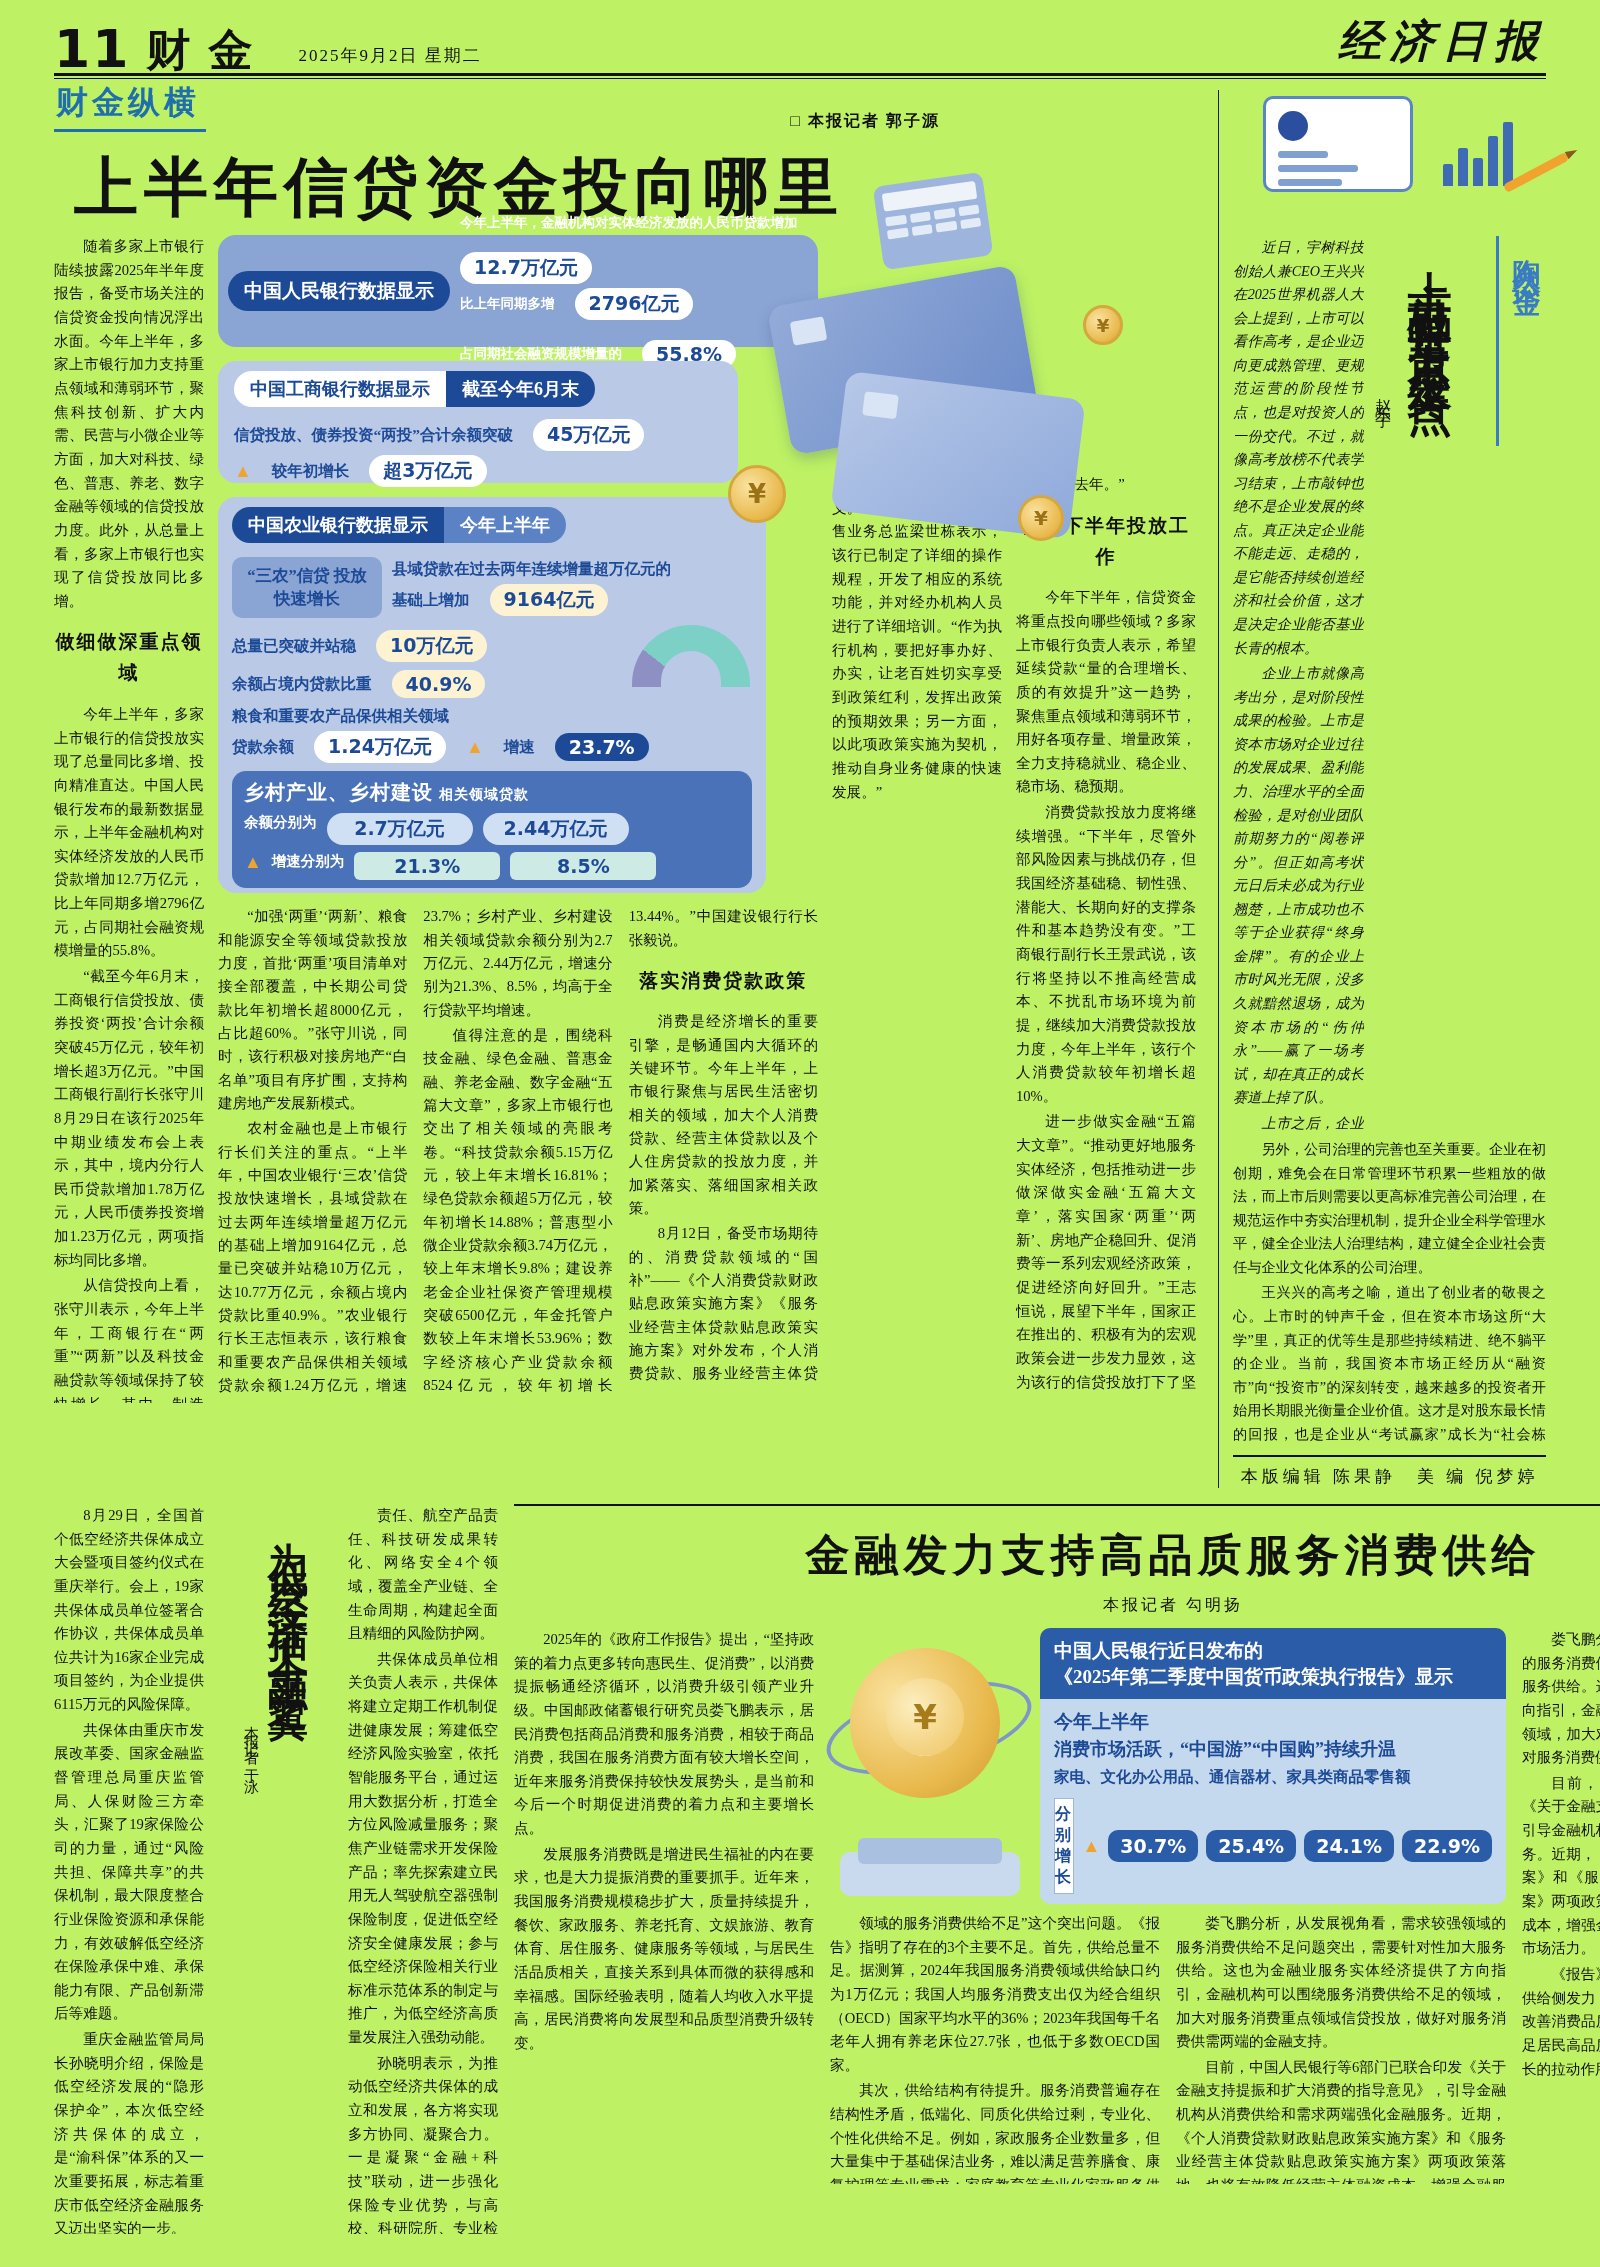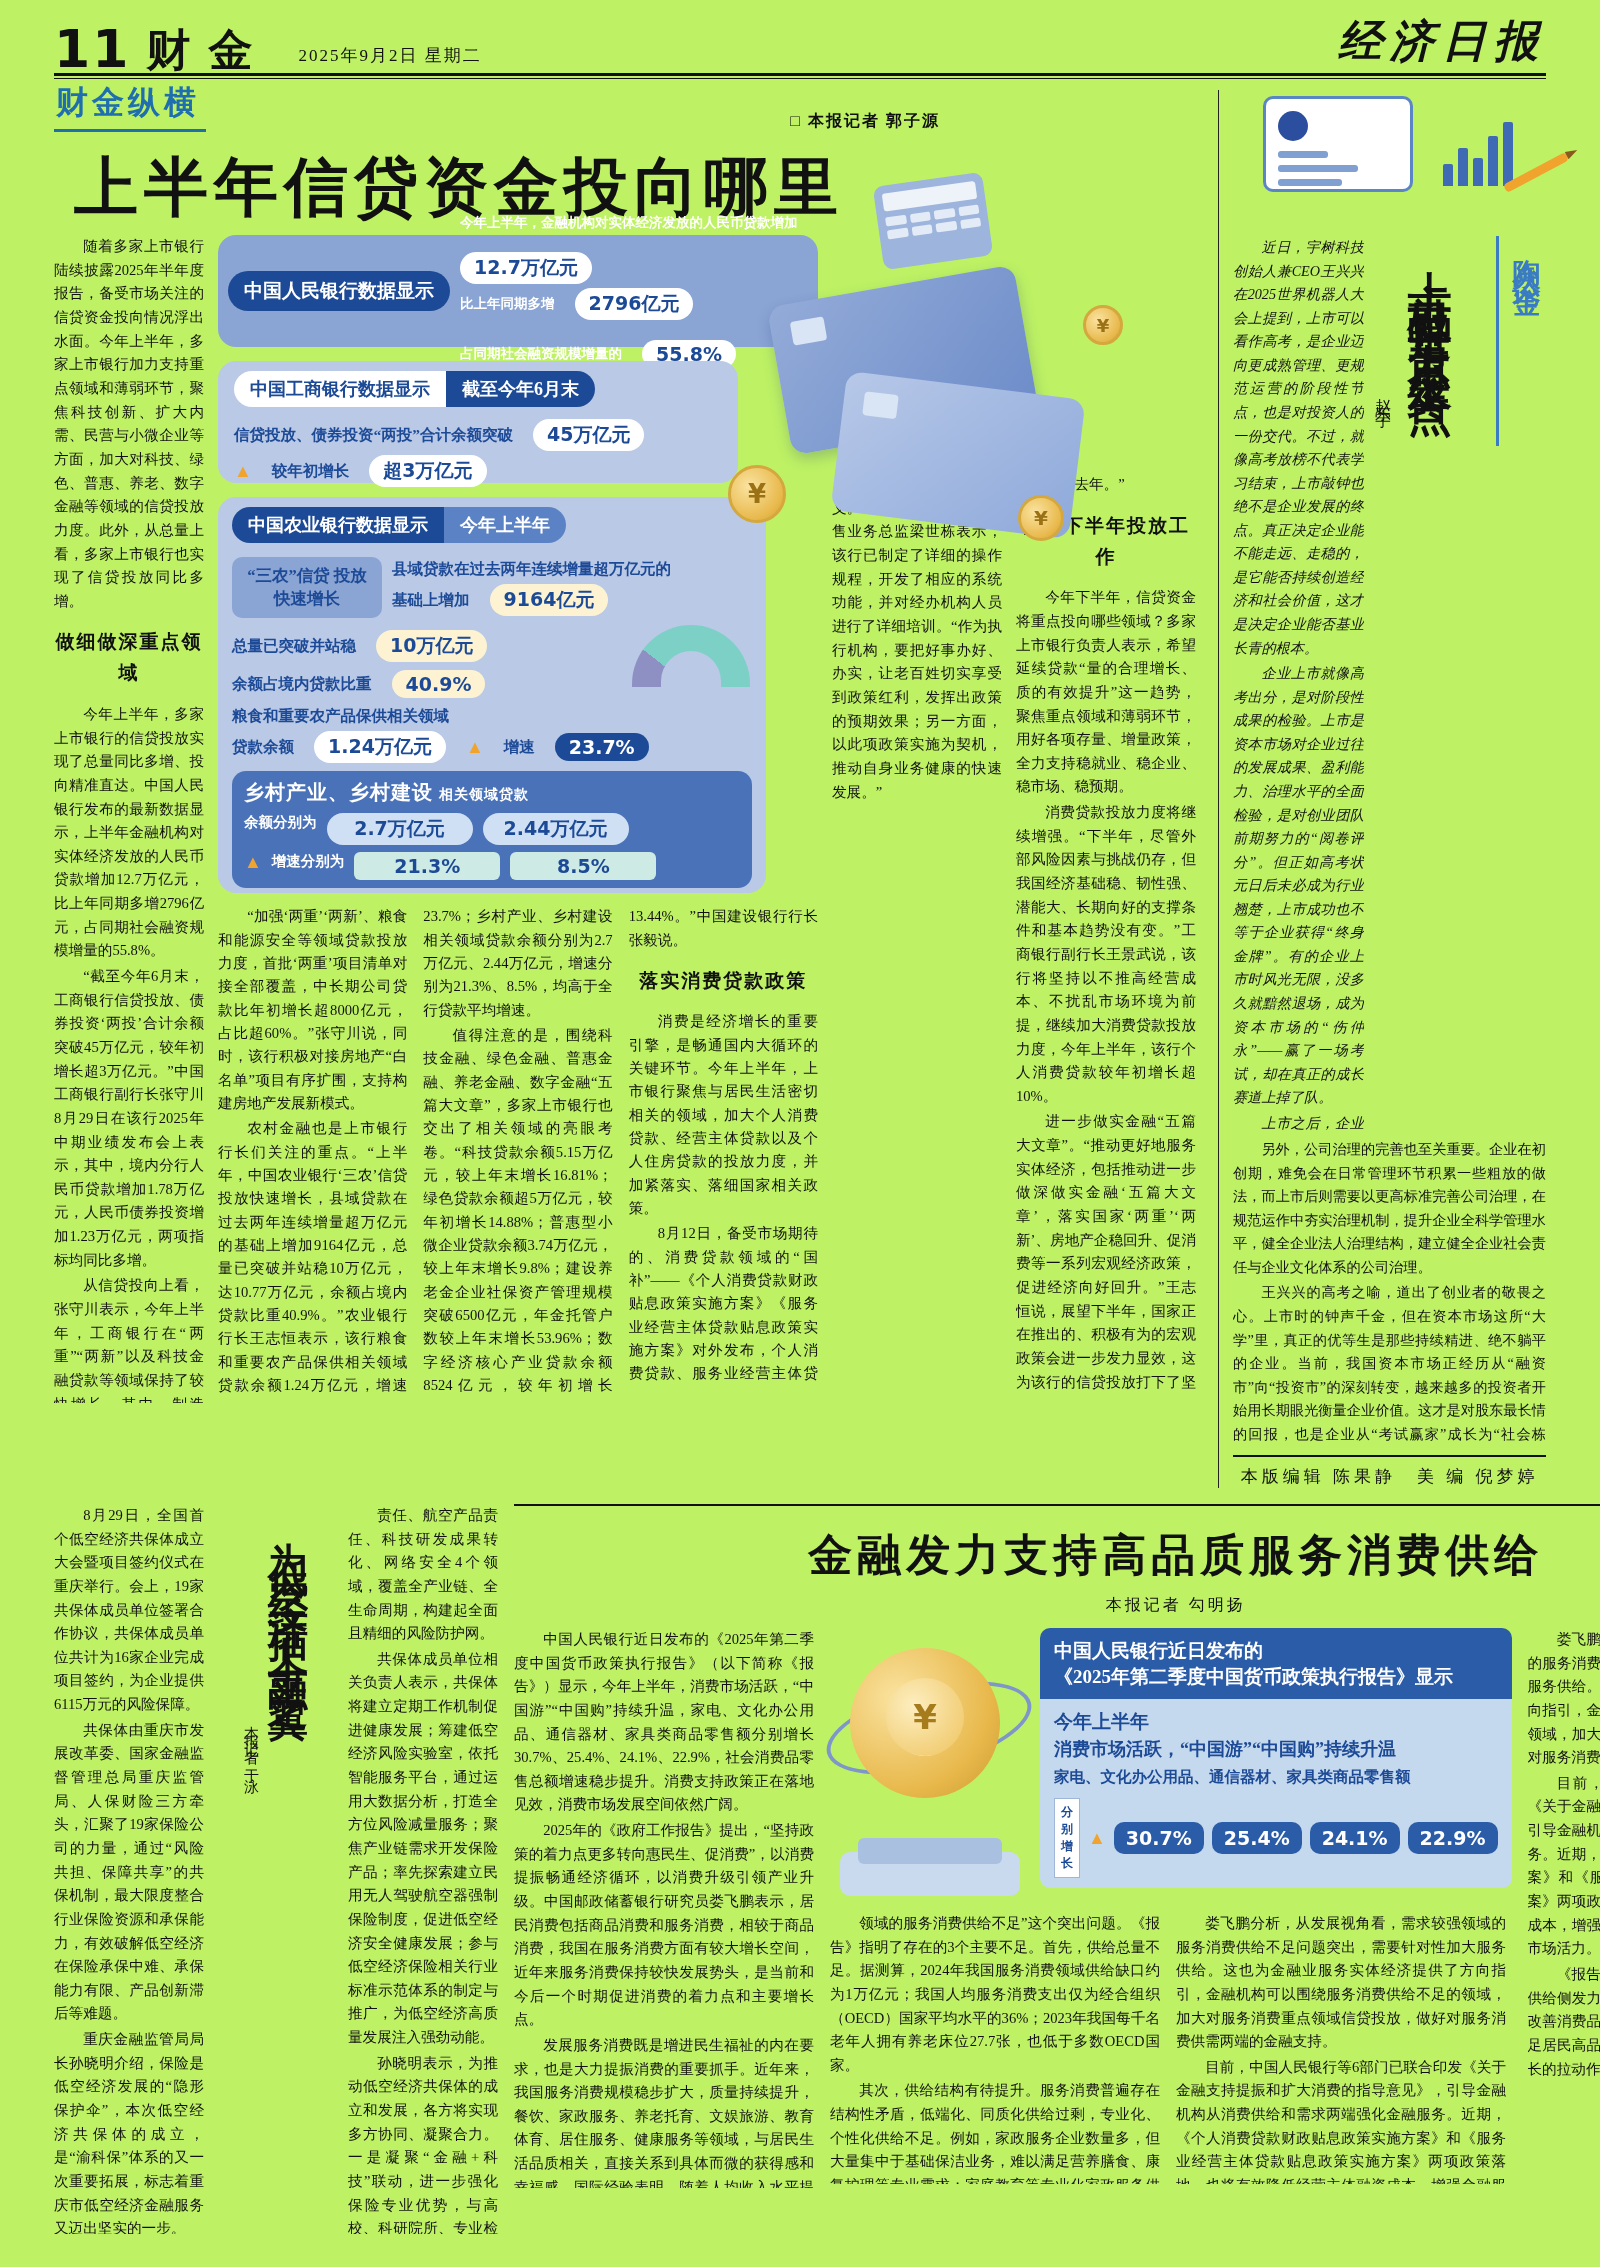--- a/index.html
+++ b/index.html
@@ -123,21 +123,21 @@
   .coinface{position:absolute;left:56px;top:50px;width:78px;height:78px;border-radius:50%;background:radial-gradient(circle at 35% 35%,#fdeec0,#eec35d);display:flex;align-items:center;justify-content:center;font-size:34px;font-weight:900;color:#a57b1c;font-family:"DejaVu Sans",sans-serif;}
   .base{position:absolute;left:10px;bottom:6px;width:180px;height:44px;background:#c9d9ee;border-radius:10px;}
   .base:after{content:"";position:absolute;left:18px;top:-14px;width:144px;height:26px;background:#a9c0e0;border-radius:6px;}
   .cpanel{flex:1;display:flex;flex-direction:column;border-radius:10px;overflow:hidden;align-self:flex-start;}
   .cpanel-h{background:var(--panel);color:#fff;font-weight:800;font-size:19px;padding:10px 14px;line-height:1.35;}
   .cpanel-b{background:var(--lpanel);padding:10px 14px;color:var(--navy);}
   .cpb1{font-size:19px;font-weight:800;}
   .cpb2{font-size:18px;font-weight:700;margin-top:2px;}
   .cpb3{font-size:15.5px;font-weight:700;margin-top:6px;}
   .pctrow{display:flex;align-items:center;gap:8px;margin-top:10px;}
-  .growlabel{background:#fff;border:1px solid #9fb6d8;color:var(--navy);font-weight:700;font-size:12px;padding:5px 6px;}
+  .growlabel{background:#fff;border:1px solid #9fb6d8;color:var(--navy);font-weight:700;font-size:16px;padding:5px 0;}
   .pct-pill{background:var(--panel);color:#fff;font-weight:800;font-size:19px;border-radius:10px;padding:5px 12px;font-family:"DejaVu Sans",sans-serif;}
   .c-cols2{display:flex;gap:16px;margin-top:10px;}
   .c-colm{width:330px;height:272px;}
   .c-col3{width:310px;height:560px;}
 </style>
 </head>
 <body>
 
 <div class="page">
 
@@ -370,21 +370,20 @@
           <p>共保体成员单位相关负责人表示，共保体将建立定期工作机制促进健康发展；筹建低空经济风险实验室，依托智能服务平台，通过运用大数据分析，打造全方位风险减量服务；聚焦产业链需求开发保险产品；率先探索建立民用无人驾驶航空器强制保险制度，促进低空经济安全健康发展；参与低空经济保险相关行业标准示范体系的制定与推广，为低空经济高质量发展注入强劲动能。</p>
           <p>孙晓明表示，为推动低空经济共保体的成立和发展，各方将实现多方协同、凝聚合力。一是凝聚“金融+科技”联动，进一步强化保险专业优势，与高校、科研院所、专业检测机构等加强合作，积极筹建高水平低空经济风险实验室，助力提升风险减量能力。</p>
         </div>
     </div>
 
     <div class="consume">
       <h2 class="chead">金融发力支持高品质服务消费供给</h2>
       <div class="cbyline">本报记者 勾明扬</div>
       <div class="ccontent">
         <div class="ncol c-col1">
-            <p>中国人民银行近日发布的《2025年第二季度中国货币政策执行报告》（以下简称《报告》）显示，今年上半年，消费市场活跃，“中国游”“中国购”持续升温，家电、文化办公用品、通信器材、家具类商品零售额分别增长30.7%、25.4%、24.1%、22.9%，社会消费品零售总额增速稳步提升。消费支持政策正在落地见效，消费市场发展空间依然广阔。</p>
             <p>2025年的《政府工作报告》提出，“坚持政策的着力点更多转向惠民生、促消费”，以消费提振畅通经济循环，以消费升级引领产业升级。中国邮政储蓄银行研究员娄飞鹏表示，居民消费包括商品消费和服务消费，相较于商品消费，我国在服务消费方面有较大增长空间，近年来服务消费保持较快发展势头，是当前和今后一个时期促进消费的着力点和主要增长点。</p>
             <p>发展服务消费既是增进民生福祉的内在要求，也是大力提振消费的重要抓手。近年来，我国服务消费规模稳步扩大，质量持续提升，餐饮、家政服务、养老托育、文娱旅游、教育体育、居住服务、健康服务等领域，与居民生活品质相关，直接关系到具体而微的获得感和幸福感。国际经验表明，随着人均收入水平提高，居民消费将向发展型和品质型消费升级转变。</p>
           </div>
         <div class="c-right">
           <div class="c-info">
             <div class="coinillus">
               <div class="orbit"></div>
               <div class="ring"></div>
               <div class="coinface">¥</div>
               <div class="base"></div>

